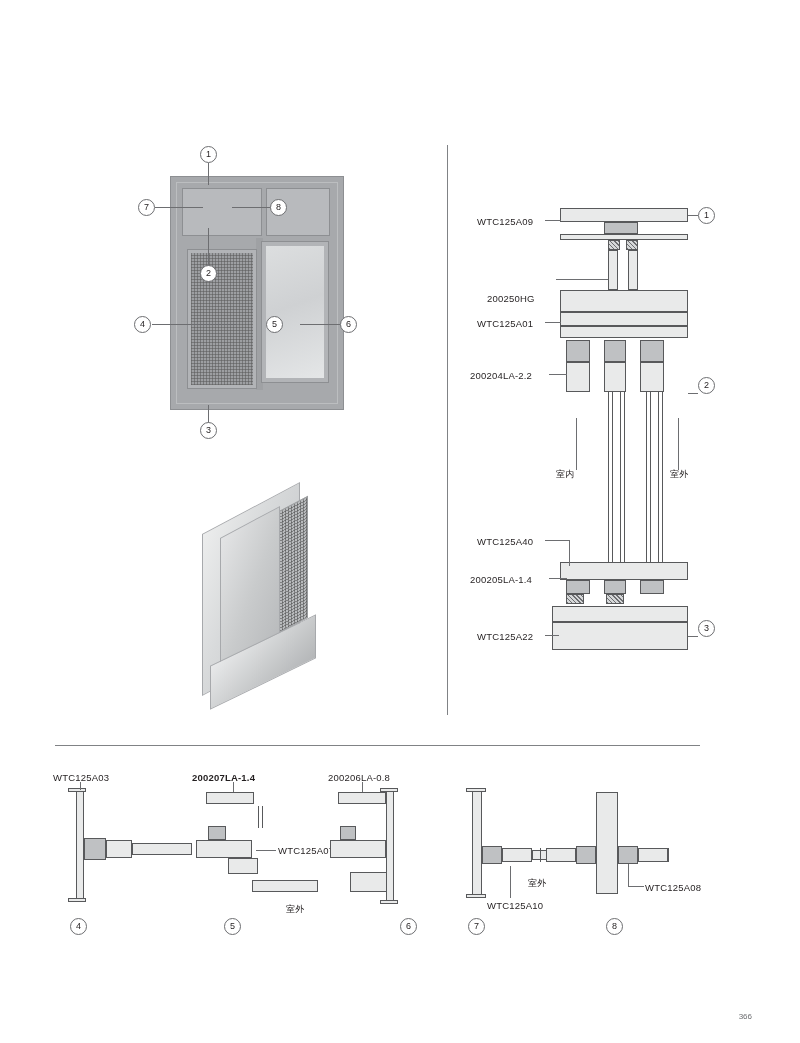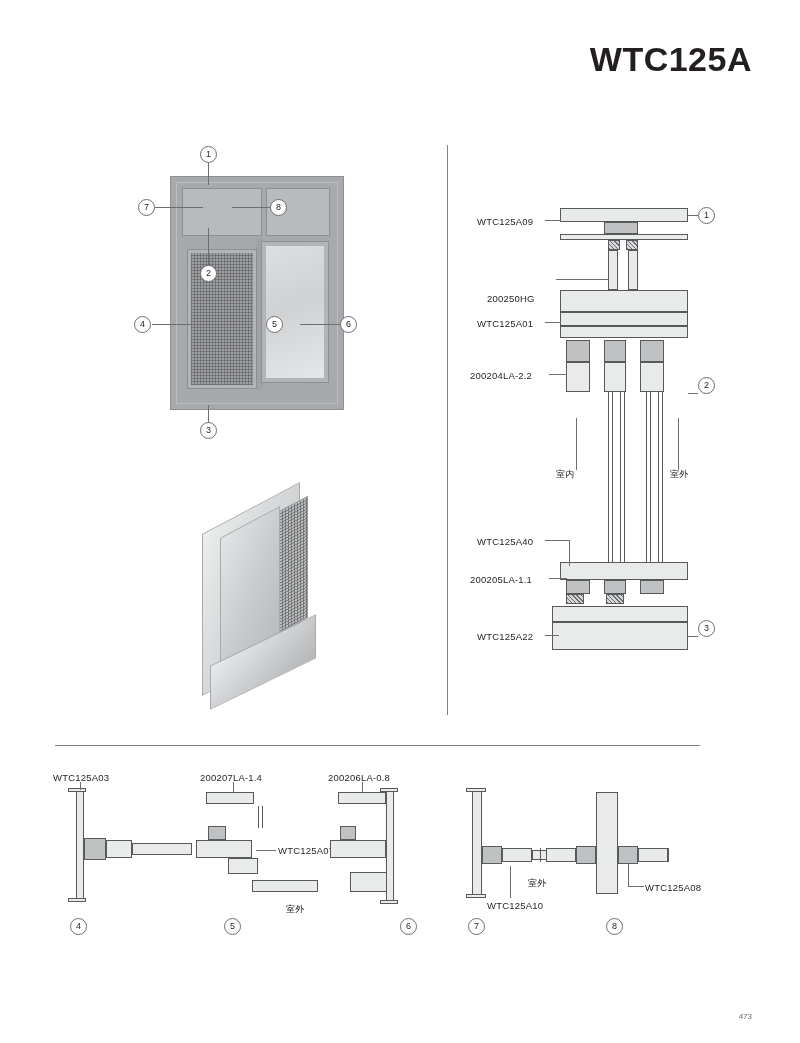--- a/index.html
+++ b/index.html
@@ -238,21 +238,20 @@
     right: 48px;
     bottom: 22px;
     font-size: 8px;
     color: #6d6e71;
   }
 </style>
 </head>
 <body>
 
 <div class="header">
-  <div class="header-title">WTC125A</div>
 </div>
 
 <div class="divider-v" style="left:447px; top:145px; height:570px;"></div>
 <div class="divider-h" style="left:55px; top:745px; width:645px;"></div>
 
 <div>
   <div class="window-render">
     <div class="win-frame"></div>
     <div class="win-top-left"></div>
     <div class="win-top-right"></div>
@@ -357,21 +356,21 @@
   <div class="label" style="left:477px; top:318px;">WTC125A01</div>
   <div class="lead h" style="left:545px; top:322px; width:16px;"></div>
 
   <div class="label" style="left:470px; top:370px;">200204LA-2.2</div>
   <div class="lead h" style="left:549px; top:374px; width:18px;"></div>
 
   <div class="label" style="left:477px; top:536px;">WTC125A40</div>
   <div class="lead h" style="left:545px; top:540px; width:24px;"></div>
   <div class="lead v" style="left:569px; top:540px; height:26px;"></div>
 
-  <div class="label" style="left:470px; top:574px;">200205LA-1.1</div>
+  <div class="label" style="left:470px; top:574px;">200205LA-1.4</div>
   <div class="lead h" style="left:549px; top:578px; width:18px;"></div>
 
   <div class="label" style="left:477px; top:631px;">WTC125A22</div>
   <div class="lead h" style="left:545px; top:635px; width:14px;"></div>
 </div>
 
 <div>
 
   <div class="al" style="left:76px; top:790px; width:8px; height:110px;"></div>
   <div class="al" style="left:68px; top:788px; width:18px; height:4px;"></div>
@@ -385,21 +384,21 @@
   <div class="lead v" style="left:80px; top:782px; height:8px;"></div>
 
   <div class="al" style="left:206px; top:792px; width:48px; height:12px;"></div>
   <div class="al dark" style="left:208px; top:826px; width:18px; height:14px;"></div>
   <div class="al" style="left:196px; top:840px; width:56px; height:18px;"></div>
   <div class="al" style="left:228px; top:858px; width:30px; height:16px;"></div>
   <div class="al" style="left:252px; top:880px; width:66px; height:12px;"></div>
   <div class="glassline" style="left:258px; top:806px; height:22px;"></div>
   <div class="glassline" style="left:262px; top:806px; height:22px;"></div>
 
-  <div class="label" style="left:200px; top:772px;">200207LA-1.4</div>
+  <div class="label" style="left:192px; top:772px;font-weight:bold;">200207LA-1.4</div>
   <div class="lead v" style="left:233px; top:782px; height:10px;"></div>
 
   <div class="label" style="left:278px; top:845px;">WTC125A07</div>
   <div class="lead h" style="left:256px; top:850px; width:20px;"></div>
 
   <div class="label cn" style="left:286px; top:903px;">室外</div>
 
   <div class="al" style="left:338px; top:792px; width:48px; height:12px;"></div>
   <div class="al dark" style="left:340px; top:826px; width:16px; height:14px;"></div>
   <div class="al" style="left:330px; top:840px; width:56px; height:18px;"></div>
@@ -438,13 +437,13 @@
   <div class="glassline" style="left:668px; top:848px; height:14px;"></div>
 
   <div class="label" style="left:645px; top:882px;">WTC125A08</div>
   <div class="lead h" style="left:628px; top:886px; width:16px;"></div>
   <div class="lead v" style="left:628px; top:864px; height:22px;"></div>
 
   <div class="callout" style="left:468px; top:918px;">7</div>
   <div class="callout" style="left:606px; top:918px;">8</div>
 </div>
 
-<div class="page-num">473</div>
+<div class="page-num">366</div>
 
 </body></html>

